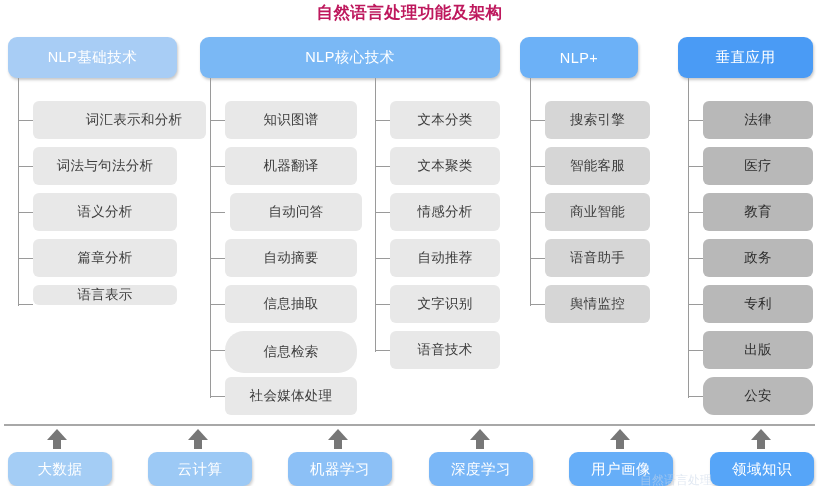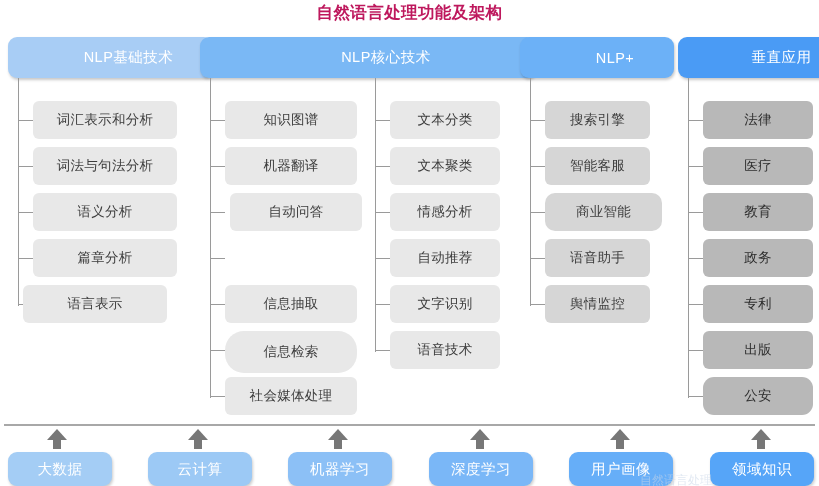--- a/index.html
+++ b/index.html
@@ -35,21 +35,20 @@
   .header-pill {
     position: absolute;
     border-radius: 9px;
     color: #ffffff;
     font-size: 14.5px;
     display: flex;
     align-items: center;
     justify-content: center;
     box-shadow: 1px 2px 3px rgba(0,0,0,0.22);
     letter-spacing: 0.5px;
-    padding-left: 36px;
   }
 
   
   .item-box {
     position: absolute;
     border-radius: 6px;
     display: flex;
     align-items: center;
     justify-content: center;
     font-size: 13.5px;
@@ -147,41 +146,41 @@
     <span>NLP+</span>
   </div>
 
   <div class="header-pill" style="left:678px; top:37px; width:135px; height:41px; background:#4a9bf5;">
     <span>垂直应用</span>
   </div>
 
   <div class="vline" style="left:18px; top:78px; height:228px;"></div>
 
   <div class="hline" style="left:18px; top:120px; width:15px;"></div>
-  <div class="item-box shade-light" style="left:33px; top:101px; width:144px; height:38px;">
+  <div class="item-box shade-light" style="left:33px; top:101px; width:144px; height:38px;padding-left:29px;">
     <span>词汇表示和分析</span>
   </div>
 
   <div class="hline" style="left:18px; top:166px; width:15px;"></div>
   <div class="item-box shade-light" style="left:33px; top:147px; width:144px; height:38px;">
     <span>词法与句法分析</span>
   </div>
 
   <div class="hline" style="left:18px; top:212px; width:15px;"></div>
   <div class="item-box shade-light" style="left:33px; top:193px; width:144px; height:38px;">
     <span>语义分析</span>
   </div>
 
   <div class="hline" style="left:18px; top:258px; width:15px;"></div>
   <div class="item-box shade-light" style="left:33px; top:239px; width:144px; height:38px;">
     <span>篇章分析</span>
   </div>
 
   <div class="hline" style="left:18px; top:304px; width:15px;"></div>
-  <div class="item-box shade-light" style="left:23px; top:285px; width:144px; height:38px;justify-content:center;">
+  <div class="item-box shade-light" style="left:33px; top:285px; width:144px; height:20px;justify-content:center;">
     <span>语言表示</span>
   </div>
 
   <div class="vline" style="left:210px; top:78px; height:320px;"></div>
 
   <div class="hline" style="left:210px; top:120px; width:15px;"></div>
   <div class="item-box shade-light" style="left:225px; top:101px; width:132px; height:38px;">
     <span>知识图谱</span>
   </div>
 
@@ -189,20 +188,23 @@
   <div class="item-box shade-light" style="left:225px; top:147px; width:132px; height:38px;">
     <span>机器翻译</span>
   </div>
 
   <div class="hline" style="left:210px; top:212px; width:15px;"></div>
   <div class="item-box shade-light" style="left:230px; top:193px; width:132px; height:38px;">
     <span>自动问答</span>
   </div>
 
   <div class="hline" style="left:210px; top:258px; width:15px;"></div>
+  <div class="item-box shade-light" style="left:225px; top:239px; width:132px; height:38px;">
+    <span>自动摘要</span>
+  </div>
 
   <div class="hline" style="left:210px; top:304px; width:15px;"></div>
   <div class="item-box shade-light" style="left:225px; top:285px; width:132px; height:38px;">
     <span>信息抽取</span>
   </div>
 
   <div class="hline" style="left:210px; top:350px; width:15px;"></div>
   <div class="item-box shade-light" style="left:225px; top:331px; width:132px; height:42px;border-radius:19px;">
     <span>信息检索</span>
   </div>
@@ -250,21 +252,21 @@
   <div class="item-box shade-mid" style="left:545px; top:101px; width:105px; height:38px;">
     <span>搜索引擎</span>
   </div>
 
   <div class="hline" style="left:530px; top:166px; width:15px;"></div>
   <div class="item-box shade-mid" style="left:545px; top:147px; width:105px; height:38px;">
     <span>智能客服</span>
   </div>
 
   <div class="hline" style="left:530px; top:212px; width:15px;"></div>
-  <div class="item-box shade-mid" style="left:545px; top:193px; width:117px; height:38px;border-radius:10px;">
+  <div class="item-box shade-mid" style="left:545px; top:193px; width:105px; height:38px;">
     <span>商业智能</span>
   </div>
 
   <div class="hline" style="left:530px; top:258px; width:15px;"></div>
   <div class="item-box shade-mid" style="left:545px; top:239px; width:105px; height:38px;">
     <span>语音助手</span>
   </div>
 
   <div class="hline" style="left:530px; top:304px; width:15px;"></div>
   <div class="item-box shade-mid" style="left:545px; top:285px; width:105px; height:38px;">

